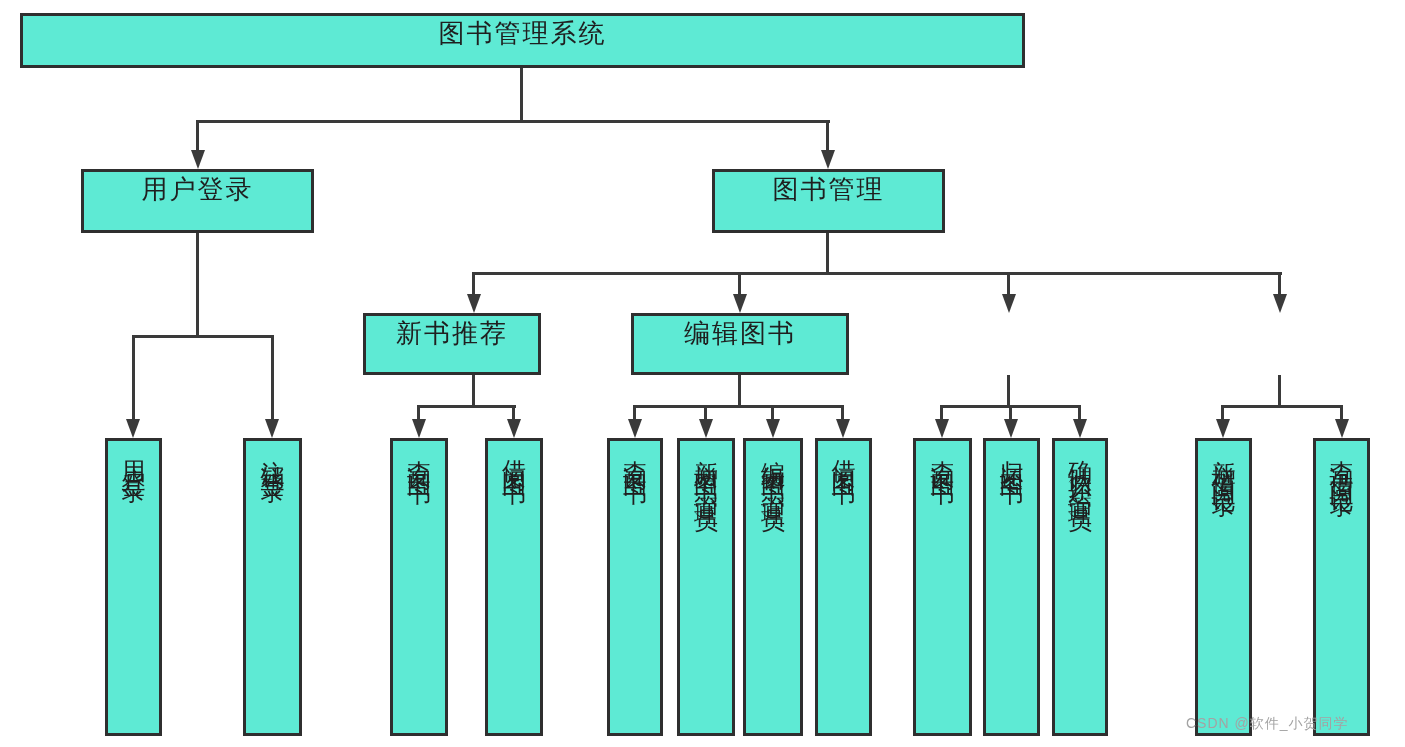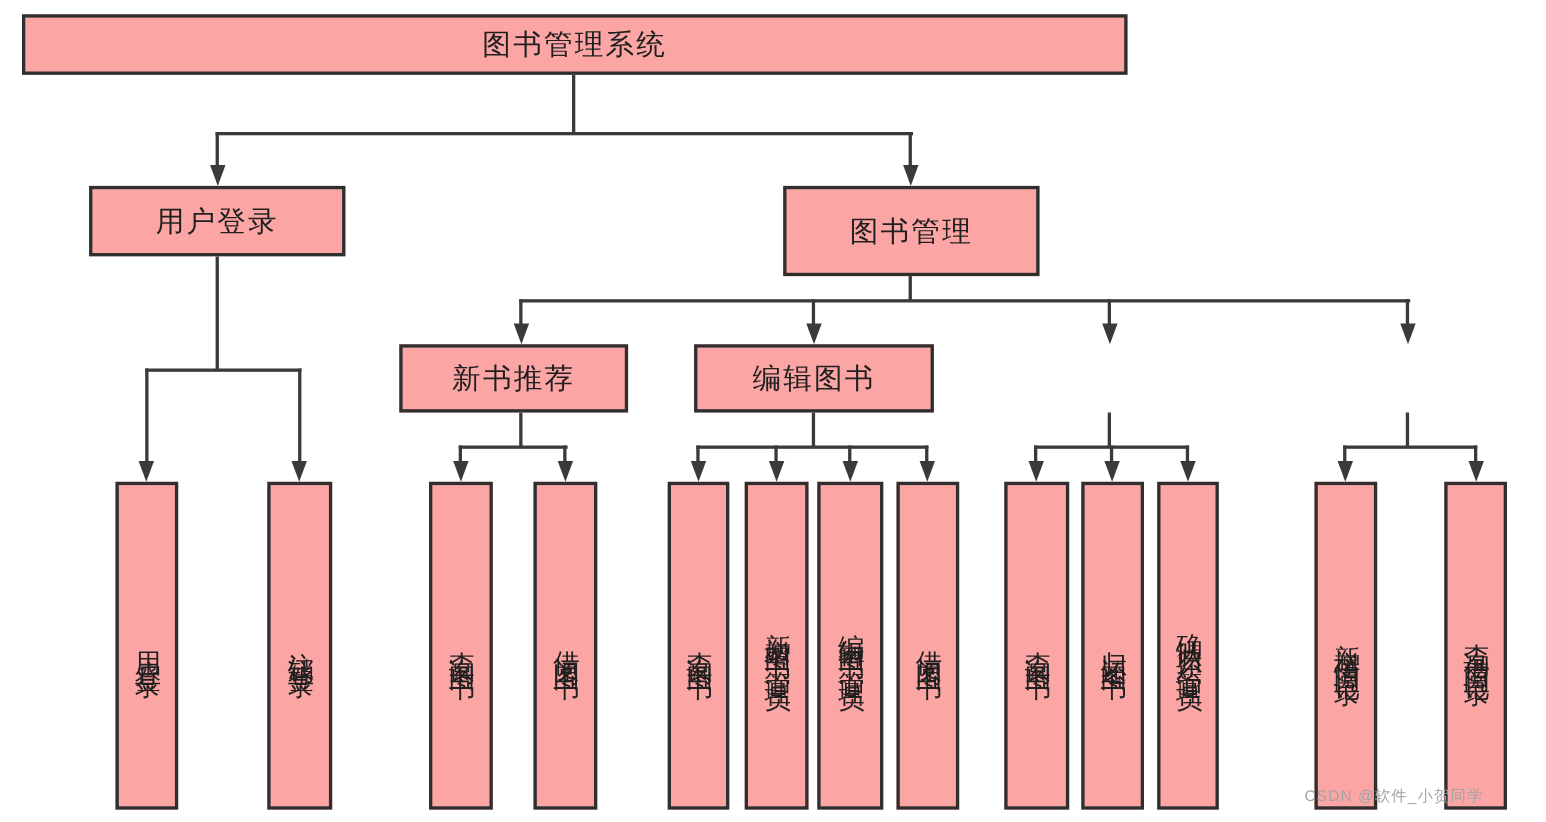--- a/index.html
+++ b/index.html
@@ -2,23 +2,23 @@
 <html style="--line: #3a3a3a; --box-border: #2f2f2f; --text: #1f1f1f; --watermark: #a3a3a3; --background: #ffffff;"><head>
 <meta charset="utf-8">
 <style>
   html,body{margin:0;padding:0;background:#fff;}
   .stage{
     position:relative;width:1405px;height:747px;overflow:hidden;
     background:var(--background,#ffffff);
     font-family:"Liberation Sans","DejaVu Sans",sans-serif;
   }
   .box{
-    position:absolute;box-sizing:border-box;background:#fca5a5;
+    position:absolute;box-sizing:border-box;background:#5eead4;
     border:3px solid var(--box-border,#2f2f2f);
-    display:flex;align-items:center;justify-content:center;
+    display:flex;align-items:flex-start;justify-content:center;
     color:var(--text,#1f1f1f);
   }
   .h .lbl{font-size:26px;letter-spacing:2px;white-space:nowrap;}
   .v .lbl{
     writing-mode:vertical-rl;text-orientation:mixed;
     font-size:24px;letter-spacing:7px;line-height:1;white-space:nowrap;
   }
   .hline,.vline{position:absolute;background:var(--line,#3a3a3a);}
   .hline{height:3px;}
   .vline{width:3px;}
@@ -96,25 +96,25 @@
   <div class="vline" style="left:1340px;top:405px;height:16px"></div>
   <div class="arrow" style="left:1335px;top:419px"></div>
 
   <div class="box h" style="left:20px;top:13px;width:1005px;height:55px">
     <span class="lbl">图书管理系统</span>
   </div>
 
   <div class="box h" style="left:81px;top:169px;width:233px;height:64px">
     <span class="lbl">用户登录</span>
   </div>
-  <div class="box h" style="left:712px;top:169px;width:233px;height:82px">
+  <div class="box h" style="left:712px;top:169px;width:233px;height:64px">
     <span class="lbl">图书管理</span>
   </div>
 
-  <div class="box h" style="left:363px;top:313px;width:208px;height:62px">
+  <div class="box h" style="left:363px;top:313px;width:178px;height:62px">
     <span class="lbl">新书推荐</span>
   </div>
   <div class="box h" style="left:631px;top:313px;width:218px;height:62px">
     <span class="lbl">编辑图书</span>
   </div>
 
   <div class="box v" style="left:105px;top:438px;width:57px;height:298px">
     <span class="lbl">用户登录</span>
   </div>
   <div class="box v" style="left:243px;top:438px;width:59px;height:298px">

